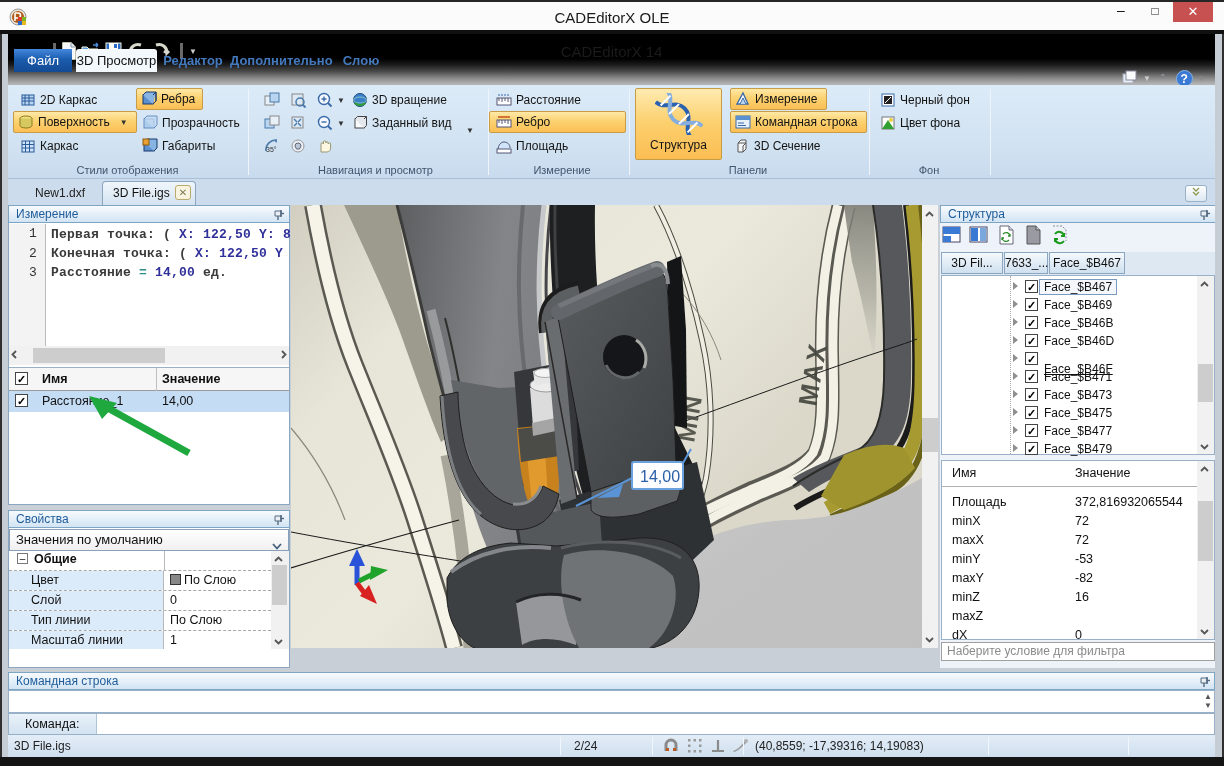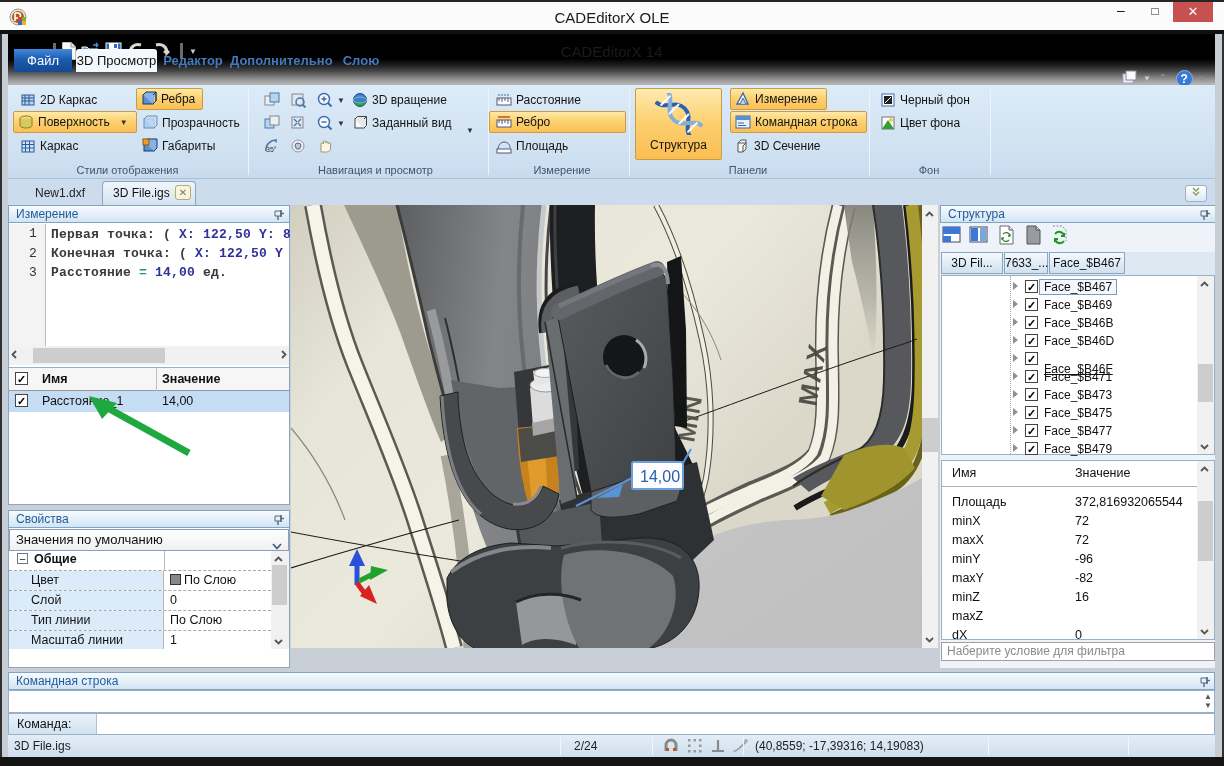--- a/index.html
+++ b/index.html
@@ -86,21 +86,21 @@
 .trow { position:absolute; left:0; width:255px; height:18px; font-size:12px; color:#111; }
 .tri { position:absolute; left:71px; top:4px; width:0; height:0; border-left:5px solid #909090; border-top:4px solid transparent; border-bottom:4px solid transparent; background:transparent;}
 #rtable { position:absolute; left:1px; top:255px; width:274px; height:180px; background:#fff; border:1px solid #98b0c8;}
 .rt { position:absolute; font-size:12.5px; color:#111; white-space:nowrap;}
 #rfilter { position:absolute; left:1px; top:437px; width:274px; height:19px; background:#fff; border:1px solid #a0a0a0; font-size:12px; color:#8a8a8a; padding-left:5px; line-height:17px;}
 
 
 #cmdhead { position:absolute; left:8px; top:672px; width:1207px; height:18px; }
 #cmdarea { position:absolute; left:8px; top:690px; width:1207px; height:23px; background:#fff; border:1px solid #98b0c8; }
 #cmdrow { position:absolute; left:8px; top:713px; width:1207px; height:22px; background:#fff; border:1px solid #98b0c8;}
-#cmdlabel { position:absolute; left:0; top:0; width:88px; height:20px; background:linear-gradient(#eaf2fa,#d2e2f0); font-size:12.5px; color:#111; padding-left:8px; line-height:20px; border-right:1px solid #b0c4d8;}
+#cmdlabel { position:absolute; left:0; top:0; width:88px; height:20px; background:linear-gradient(#eaf2fa,#d2e2f0); font-size:12.5px; color:#111; padding-left:16px; line-height:20px; border-right:1px solid #b0c4d8;}
 
 
 #status { position:absolute; left:8px; top:735px; width:1207px; height:22px; background:linear-gradient(#e3edf7,#cfdeee); font-size:12px; color:#222; }
 .ssep { position:absolute; top:2px; height:18px; width:1px; background:#b5cbe0; border-right:1px solid #f0f6fb;}
 
 
 #frameL { position:absolute; left:0; top:34px; width:8px; height:727px; background:#c6cdd5; border-left:2px solid #303030;}
 #frameR { position:absolute; left:1215px; top:34px; width:9px; height:727px; background:#c6cdd5; border-right:2px solid #303030;}
 #frameB { position:absolute; left:0; top:757px; width:1224px; height:9px; background:#141414; }
 </style>
@@ -690,21 +690,21 @@
     <span class="rt" style="left:10px; top:5px;">Имя</span>
       <span class="rt" style="left:133px; top:5px;">Значение</span>
     <div style="position:absolute; left:0; top:25px; width:256px; height:1px; background:#b0b0b0;"></div>
     <span class="rt" style="left:10px; top:34px;">Площадь</span>
       <span class="rt" style="left:133px; top:34px;">372,816932065544</span>
     <span class="rt" style="left:10px; top:53px;">minX</span>
       <span class="rt" style="left:133px; top:53px;">72</span>
     <span class="rt" style="left:10px; top:72px;">maxX</span>
       <span class="rt" style="left:133px; top:72px;">72</span>
     <span class="rt" style="left:10px; top:91px;">minY</span>
-      <span class="rt" style="left:133px; top:91px;">-96</span>
+      <span class="rt" style="left:133px; top:91px;">-53</span>
     <span class="rt" style="left:10px; top:110px;">maxY</span>
       <span class="rt" style="left:133px; top:110px;">-82</span>
     <span class="rt" style="left:10px; top:129px;">minZ</span>
       <span class="rt" style="left:133px; top:129px;">16</span>
     <span class="rt" style="left:10px; top:148px;">maxZ</span>
       <span class="rt" style="left:133px; top:148px;margin-top:36px;">45</span>
     <span class="rt" style="left:10px; top:167px;">dX</span>
       <span class="rt" style="left:133px; top:167px;">0</span>
     <div style="position:absolute; right:0; top:0; width:17px; height:178px; background:#f1f1f1;">
       <div class="sbtn" style="left:3px; top:2px;"><svg width="9" height="6">

